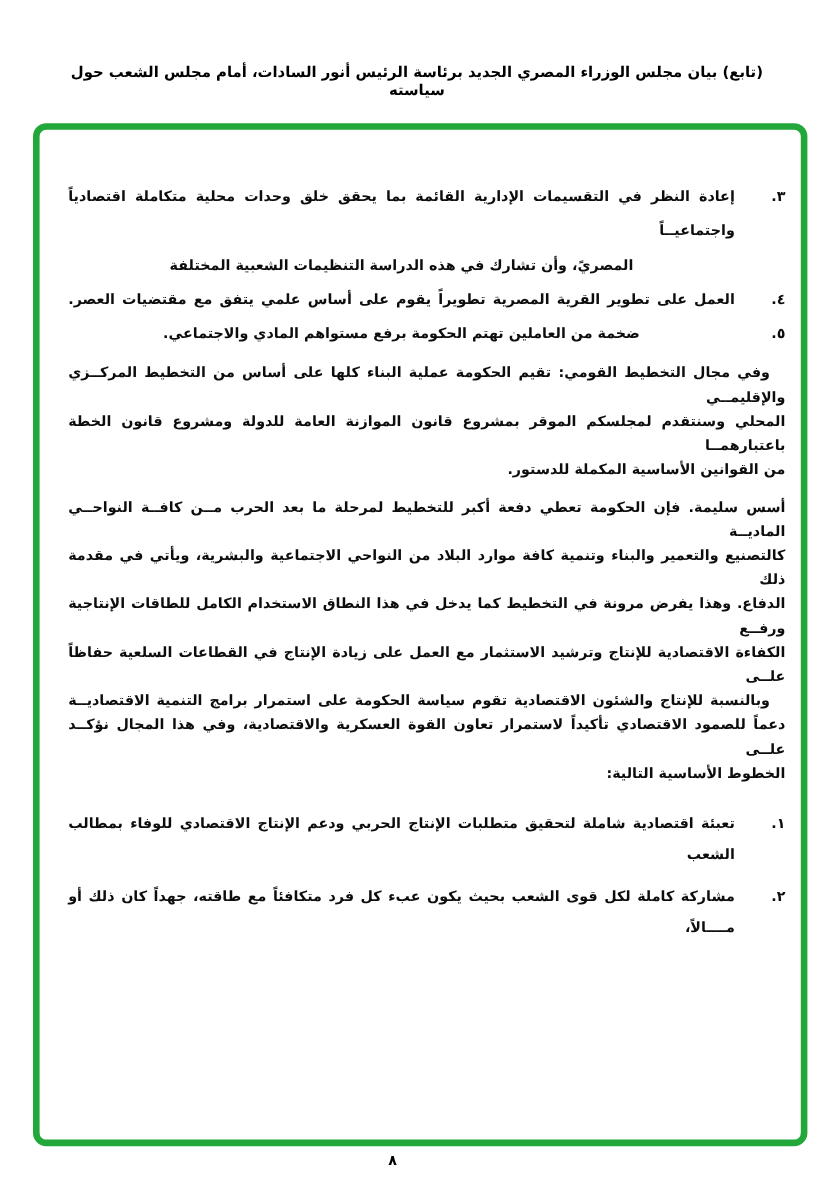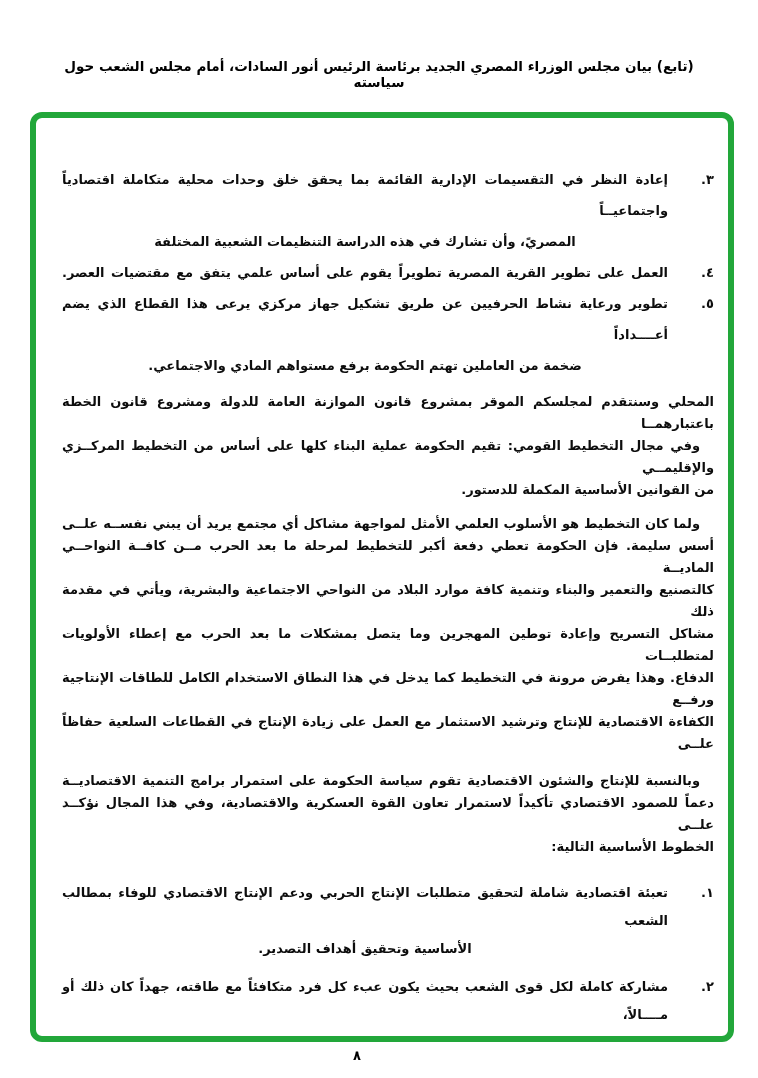--- a/index.html
+++ b/index.html
@@ -47,21 +47,21 @@
   .list .li{display:flex;align-items:flex-start;}
   .list .num{width:30px;flex:0 0 30px;margin-left:16px;text-align:right;}
   .list .body{flex:1 1 auto;min-width:0;}
   .list-a .ln,.list-a .num{line-height:31px;}
   .list-b .ln,.list-b .num{line-height:28px;}
   .list-b .li{margin-bottom:10px;}
   
   .para .ln{line-height:22px;}
   .para-0{margin-top:10px;}
   .para-1{margin-top:12px;}
-  .para-2{margin-top:15px;}
+  .para-2{}
   .list-b{margin-top:21px;}
   .page-number{
     position:absolute;
     left:0;right:44px;
     top:1048px;
     text-align:center;
     font-size:13px;
     font-weight:bold;
     color:#000;
   }
@@ -85,49 +85,45 @@
           </div>
           <div class="li">
             <div class="num ln">٤.</div>
             <div class="body">
               <div class="ln jst">العمل على تطوير القرية المصرية تطويراً يقوم على أساس علمي يتفق مع مقتضيات العصر.</div>
             </div>
           </div>
           <div class="li">
             <div class="num ln">٥.</div>
             <div class="body">
-              <div class="ln jst">تطوير ورعاية نشاط الحرفيين عن طريق تشكيل جهاز مركزي يرعى هذا القطاع الذي يضم أعــــداداً</div>
               <div class="ln ctr">ضخمة من العاملين تهتم الحكومة برفع مستواهم المادي والاجتماعي.</div>
             </div>
           </div>
         </div>
         <div class="para para-0">
+          <div class="ln jst ind">وفي مجال التخطيط القومي: تقيم الحكومة عملية البناء كلها على أساس من التخطيط المركــزي والإقليمــي</div>
           <div class="ln jst">المحلي وسنتقدم لمجلسكم الموقر بمشروع قانون الموازنة العامة للدولة ومشروع قانون الخطة باعتبارهمــا</div>
-          <div class="ln jst ind">وفي مجال التخطيط القومي: تقيم الحكومة عملية البناء كلها على أساس من التخطيط المركــزي والإقليمــي</div>
           <div class="ln rgt">من القوانين الأساسية المكملة للدستور.</div>
         </div>
         <div class="para para-1">
-          <div class="ln jst ind">ولما كان التخطيط هو الأسلوب العلمي الأمثل لمواجهة مشاكل أي مجتمع يريد أن يبني نفســه علــى</div>
           <div class="ln jst">أسس سليمة. فإن الحكومة تعطي دفعة أكبر للتخطيط لمرحلة ما بعد الحرب مــن كافــة النواحــي الماديــة</div>
           <div class="ln jst">كالتصنيع والتعمير والبناء وتنمية كافة موارد البلاد من النواحي الاجتماعية والبشرية، ويأتي في مقدمة ذلك</div>
-          <div class="ln jst">مشاكل التسريح وإعادة توطين المهجرين وما يتصل بمشكلات ما بعد الحرب مع إعطاء الأولويات لمتطلبــات</div>
           <div class="ln jst">الدفاع. وهذا يفرض مرونة في التخطيط كما يدخل في هذا النطاق الاستخدام الكامل للطاقات الإنتاجية ورفــع</div>
           <div class="ln jst">الكفاءة الاقتصادية للإنتاج وترشيد الاستثمار مع العمل على زيادة الإنتاج في القطاعات السلعية حفاظاً علــى</div>
         </div>
         <div class="para para-2">
           <div class="ln jst ind">وبالنسبة للإنتاج والشئون الاقتصادية تقوم سياسة الحكومة على استمرار برامج التنمية الاقتصاديــة</div>
           <div class="ln jst">دعماً للصمود الاقتصادي تأكيداً لاستمرار تعاون القوة العسكرية والاقتصادية، وفي هذا المجال نؤكــد علــى</div>
           <div class="ln rgt">الخطوط الأساسية التالية:</div>
         </div>
         <div class="list list-b">
           <div class="li">
             <div class="num ln">١.</div>
             <div class="body">
               <div class="ln jst">تعبئة اقتصادية شاملة لتحقيق متطلبات الإنتاج الحربي ودعم الإنتاج الاقتصادي للوفاء بمطالب الشعب</div>
-              <div class="ln ctr">الأساسية وتحقيق أهداف التصدير.</div>
             </div>
           </div>
           <div class="li">
             <div class="num ln">٢.</div>
             <div class="body">
               <div class="ln jst">مشاركة كاملة لكل قوى الشعب بحيث يكون عبء كل فرد متكافئاً مع طاقته، جهداً كان ذلك أو مــــالاً،</div>
             </div>
           </div>
         </div>
       </div>

